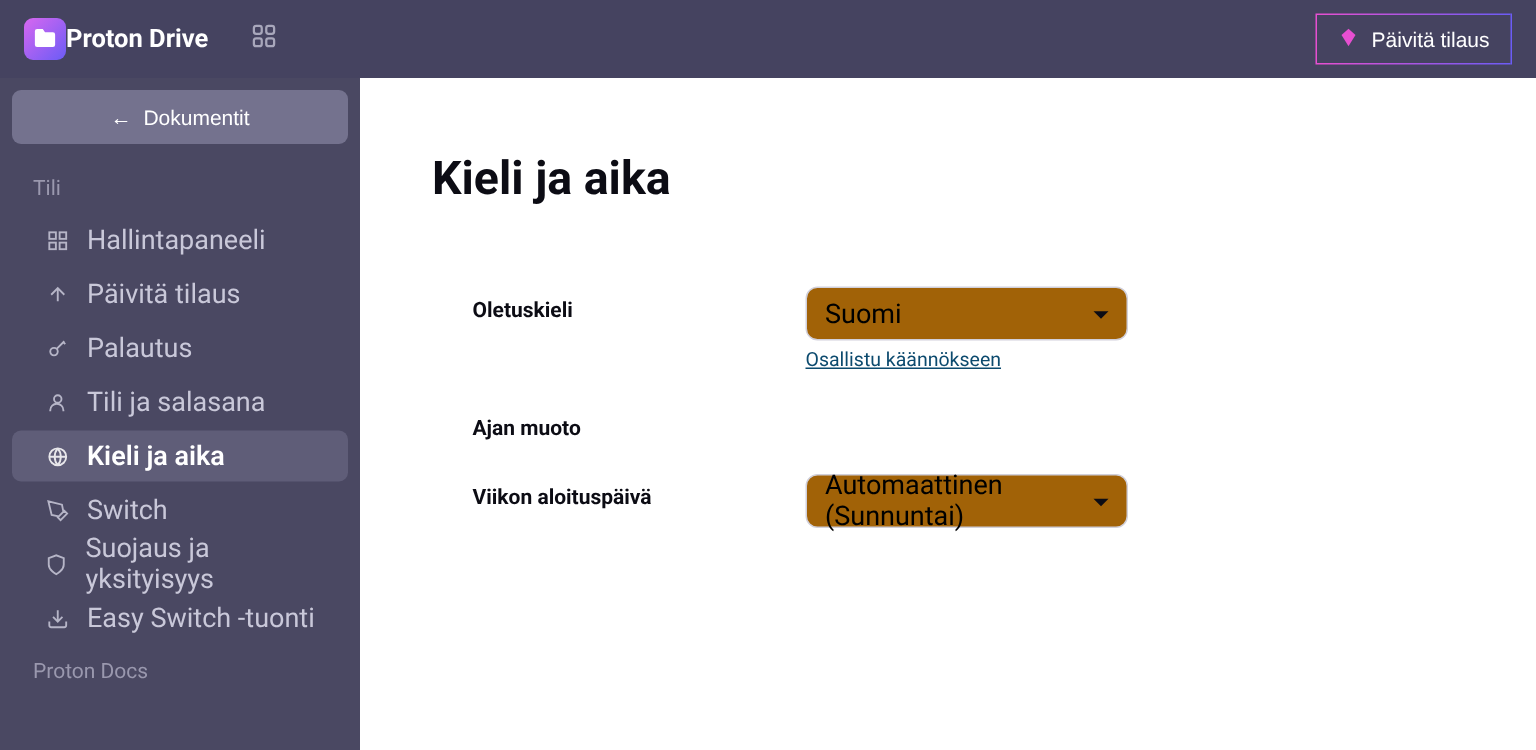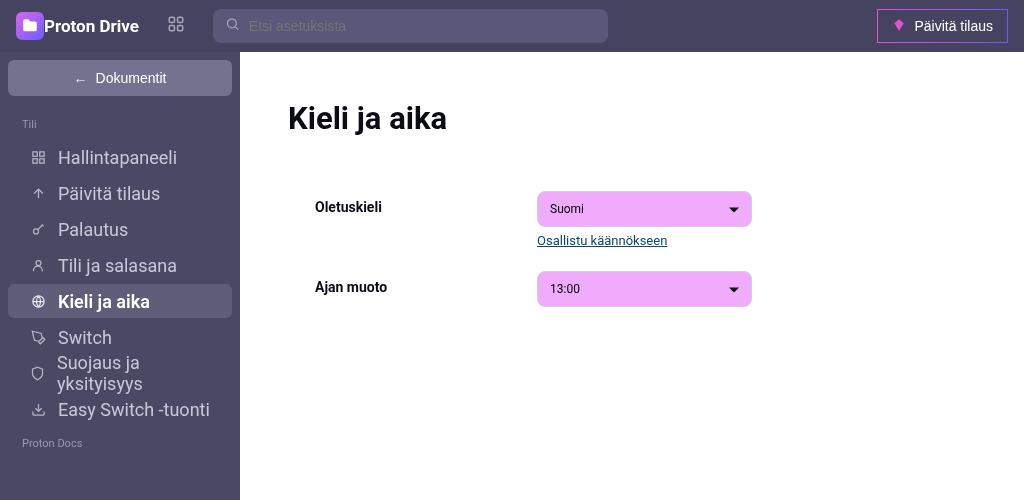--- a/index.html
+++ b/index.html
@@ -14,31 +14,31 @@
 .search { width: 100%; height: 34px; background: #5a5878; border: none; border-radius: 8px; padding: 0 36px 0 36px; color: #c9c8d9; font-size: 14px; outline: none; }
 .search-box { position: relative; }
 .search-icon { position: absolute; left: 12px; top: 50%; transform: translateY(-50%); color: #a8a7bb; }
 .spacer { flex: 1; }
 .upgrade-btn { height: 34px; padding: 0 14px; border: 1px solid; border-image: linear-gradient(90deg, #e74fd1, #6b5cf6) 1; border-radius: 8px; background: transparent; color: #fff; font-size: 14px; display: flex; align-items: center; gap: 8px; cursor: pointer; }
 .upgrade-btn .diamond { color: #e74fd1; }
 
 .layout { display: flex; height: calc(500px - 52px); }
 .sidebar { width: 240px; background: #4a4862; padding: 8px 0; display: flex; flex-direction: column; }
 .back-btn { margin: 0 8px 12px; height: 36px; background: #74728e; border: none; border-radius: 6px; color: #fff; font-size: 14px; display: flex; align-items: center; justify-content: center; gap: 8px; cursor: pointer; }
-.section-hdr { color: #9a98ae; font-size: 11px; padding: 10px 22px 8px; }
+.section-hdr { color: #9a98ae; font-size: 14px; padding: 10px 22px 8px; }
 .nav-item { height: 34px; display: flex; align-items: center; gap: 12px; padding: 0 22px; color: #c9c8d9; font-size: 18px; cursor: pointer; border-radius: 6px; margin: 1px 8px; }
 .nav-item.active { background: #5f5d78; color: #fff; font-weight: 600; }
 .nav-item .nicon { width: 16px; height: 16px; display: flex; align-items: center; justify-content: center; color: inherit; opacity: 0.85; }
 
 .content { flex: 1; background: #fff; padding: 48px 40px 0 48px; overflow: auto; }
 .page-title { font-size: 31px; font-weight: 700; color: #0c0c14; margin-bottom: 54px; }
 .field-row { display: flex; align-items: flex-start; margin-bottom: 22px; }
 .field-label { width: 222px; font-weight: 700; font-size: 14px; color: #0c0c14; padding-top: 8px; margin-left: 27px; }
 .field-ctrl { flex: 0 0 215px; }
-.select { width: 100%; height: 36px; border: 1px solid #d1d0db; border-radius: 8px; padding: 0 32px 0 12px; font-size: 12px; background: #f0abfc; position: relative; display: flex; align-items: center; cursor: pointer; }
+.select { width: 100%; height: 36px; border: 1px solid #d1d0db; border-radius: 8px; padding: 0 32px 0 12px; font-size: 18px; background: #a16207; position: relative; display: flex; align-items: center; cursor: pointer; }
 .select::after { content: ''; position: absolute; right: 12px; top: 50%; transform: translateY(-30%); border-left: 5px solid transparent; border-right: 5px solid transparent; border-top: 5px solid #0c0c14; }
 .help-link { color: #0c4a6e; font-size: 13px; text-decoration: underline; margin-top: 6px; display: inline-block; cursor: pointer; }
 </style>
 </head>
 <body>
 
 <div class="topbar">
   <div class="brand">
     <div class="brand-icon">
       <svg width="18" height="18" viewBox="0 0 24 24" fill="#fff">
@@ -47,31 +47,20 @@
     </div>
     <span class="brand-text">Proton Drive</span>
   </div>
   <div class="apps-icon">
     <svg width="18" height="18" viewBox="0 0 24 24" fill="none" stroke="currentColor" stroke-width="2">
         <rect x="3" y="3" width="7" height="7" rx="2"></rect>
         <rect x="14" y="3" width="7" height="7" rx="2"></rect>
         <rect x="3" y="14" width="7" height="7" rx="2"></rect>
         <rect x="14" y="14" width="7" height="7" rx="2"></rect>
       </svg>
-  </div>
-  <div class="search-wrap">
-    <div class="search-box">
-      <span class="search-icon">
-        <svg width="15" height="15" viewBox="0 0 24 24" fill="none" stroke="currentColor" stroke-width="2">
-            <circle cx="11" cy="11" r="7"></circle>
-            <line x1="21" y1="21" x2="16.65" y2="16.65"></line>
-          </svg>
-      </span>
-      <input class="search" placeholder="Etsi asetuksista" style="">
-    </div>
   </div>
   <div class="spacer"></div>
   <button class="upgrade-btn">
     <span class="diamond">
       <svg width="14" height="14" viewBox="0 0 24 24" fill="currentColor">
           <path d="M12 2L4 9l8 13 8-13-8-7z"></path>
         </svg>
     </span>
     <span>Päivitä tilaus</span>
   </button>
@@ -167,21 +156,24 @@
       <div class="field-ctrl">
         <div class="select">
           <span>Suomi</span>
         </div>
         <a class="help-link">Osallistu käännökseen</a>
       </div>
     </div>
 
     <div class="field-row">
       <div class="field-label">Ajan muoto</div>
+    </div>
+
+    <div class="field-row">
+      <div class="field-label">Viikon aloituspäivä</div>
       <div class="field-ctrl">
         <div class="select">
-          <span>13:00</span>
+          <span>Automaattinen (Sunnuntai)</span>
         </div>
       </div>
     </div>
-
   </main>
 </div>
 
 </body></html>

